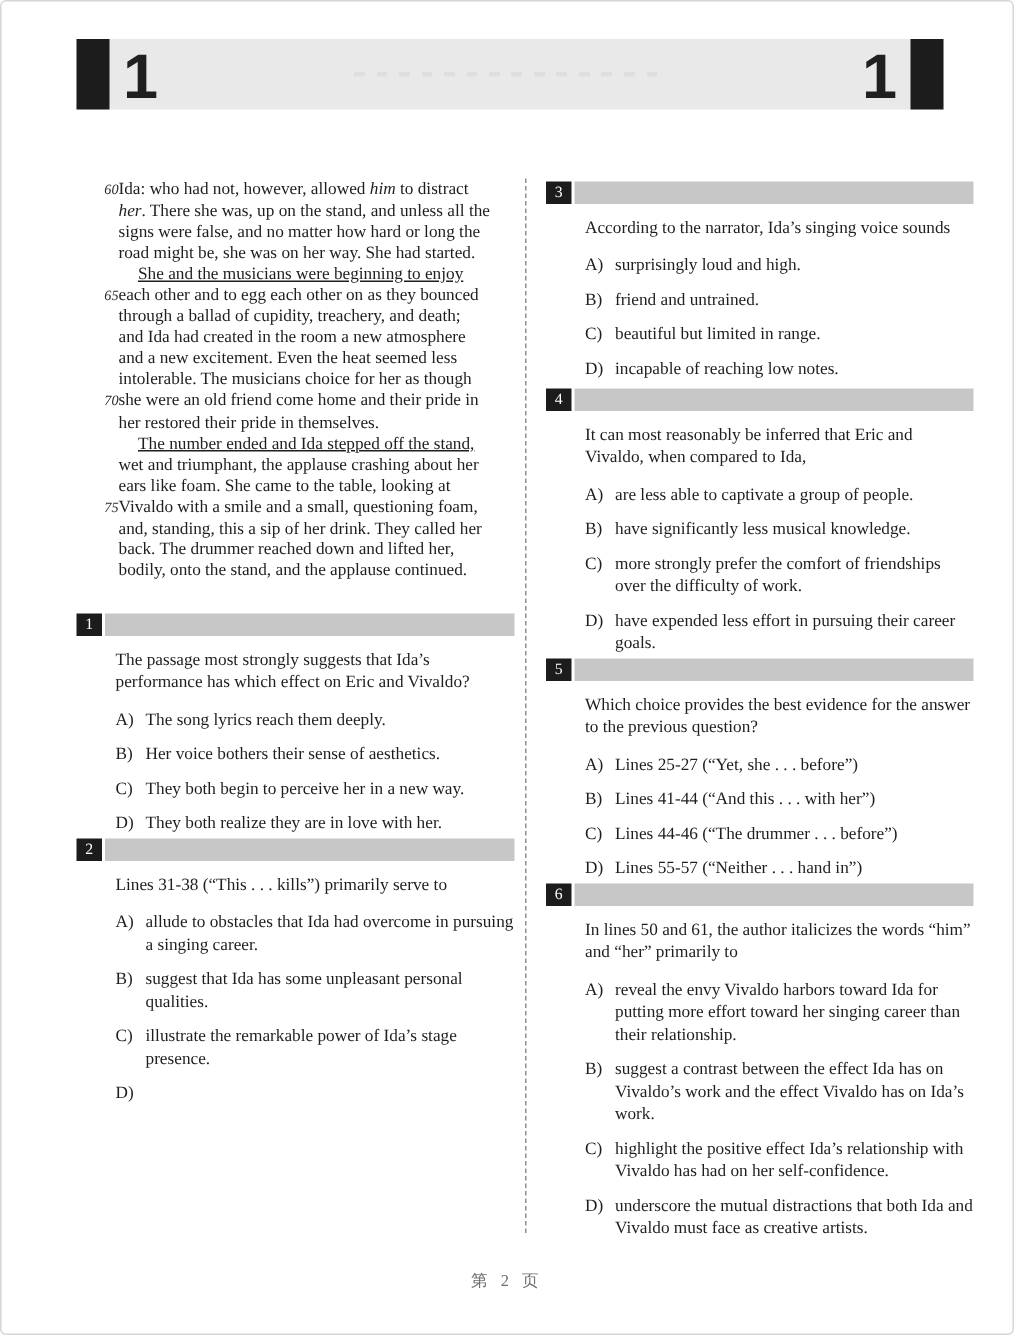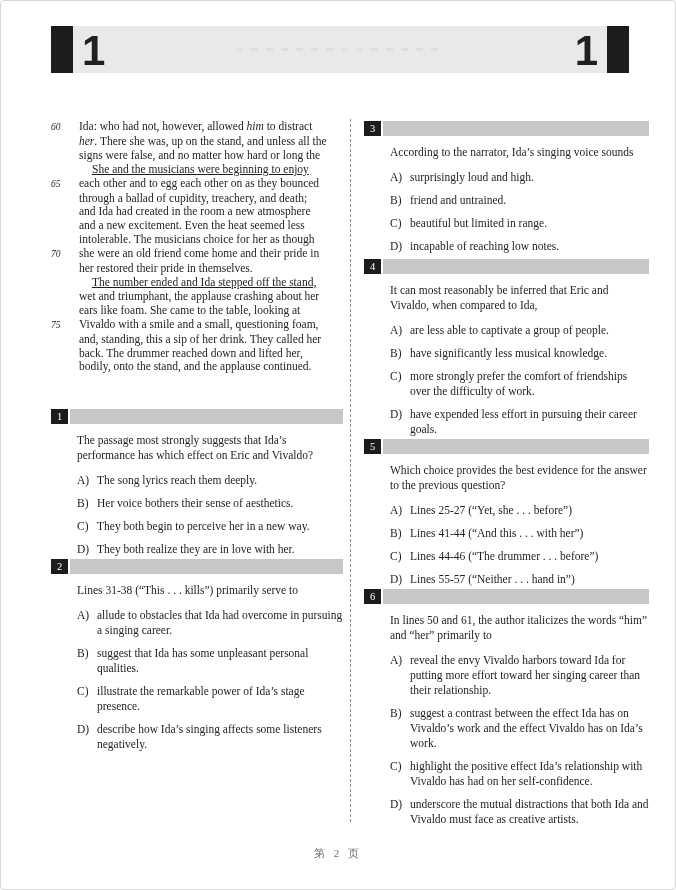--- a/index.html
+++ b/index.html
@@ -46,21 +46,21 @@
     border-left:1px dashed #8f8f8f;
   }
   
   .passage{
     position:absolute;left:50px;top:119px;width:292px;
     font-size:11.5px;line-height:13.9px;
   }
   .pline{display:flex;}
   .lnum{
     flex:none;width:28px;font-style:italic;font-size:9.5px;
-    padding-top:1px;color:#2a2a2a;
+    padding-top:1px;color:#2a2a2a;text-align:right;
   }
   .ltext{flex:1;}
   .ltext.indent{text-indent:13px;text-decoration:underline;}
   .ltext em{font-style:italic;margin-top:16px;}
   
   .qblock{position:absolute;width:292px;font-size:11.5px;line-height:15px;}
   #q1{left:50px;top:408px;}
   #q2{left:50px;top:558px;}
   #q3{left:363px;top:120px;width:285px;}
   #q4{left:363px;top:258px;width:285px;}
@@ -104,20 +104,24 @@
       <div class="pline">
         <span class="lnum"></span>
         <span class="ltext"><em>her</em><span>. There she was, up on the stand, and unless all the</span></span>
       </div>
       <div class="pline">
         <span class="lnum"></span>
         <span class="ltext"><span>signs were false, and no matter how hard or long the</span></span>
       </div>
       <div class="pline">
         <span class="lnum"></span>
+        <span class="ltext"><span>road might be, she was on her way. She had started.</span></span>
+      </div>
+      <div class="pline">
+        <span class="lnum"></span>
         <span class="ltext indent"><span>She and the musicians were beginning to enjoy</span></span>
       </div>
       <div class="pline">
         <span class="lnum">65</span>
         <span class="ltext"><span>each other and to egg each other on as they bounced</span></span>
       </div>
       <div class="pline">
         <span class="lnum"></span>
         <span class="ltext"><span>through a ballad of cupidity, treachery, and death;</span></span>
       </div>
@@ -212,21 +216,20 @@
         <div class="opt">
           <span class="opt-letter">B)</span>
           <span class="opt-text">suggest that Ida has some unpleasant personal qualities.</span>
         </div>
         <div class="opt">
           <span class="opt-letter">C)</span>
           <span class="opt-text">illustrate the remarkable power of Ida’s stage presence.</span>
         </div>
         <div class="opt">
           <span class="opt-letter">D)</span>
-          <span class="opt-text">describe how Ida’s singing affects some listeners negatively.</span>
         </div>
       </div>
     </div>
   <div class="qblock" id="q3">
       <div class="qbadge">
         <div class="qbadge-num">3</div>
         <div class="qbadge-bar"></div>
       </div>
       <div class="qstem">According to the narrator, Ida’s singing voice sounds</div>
       <div class="qopts">

